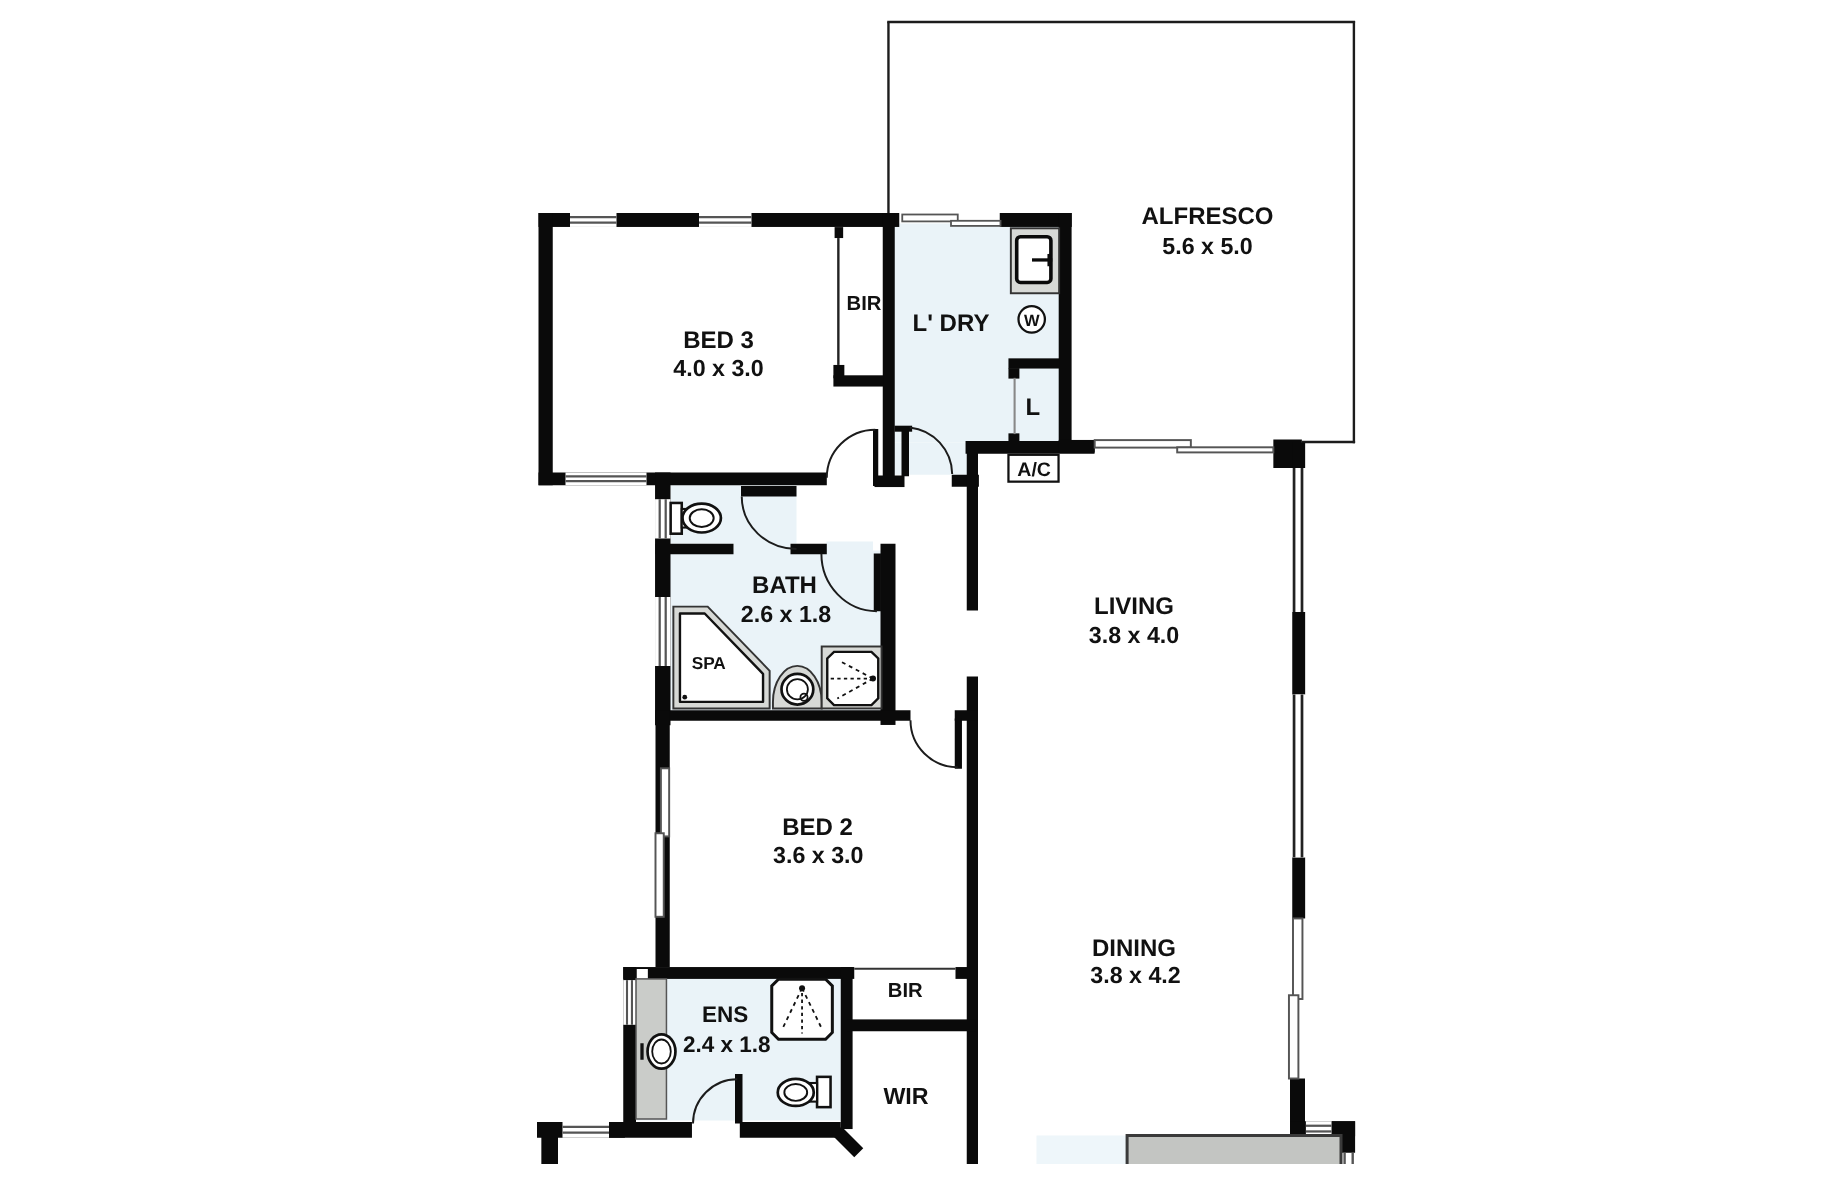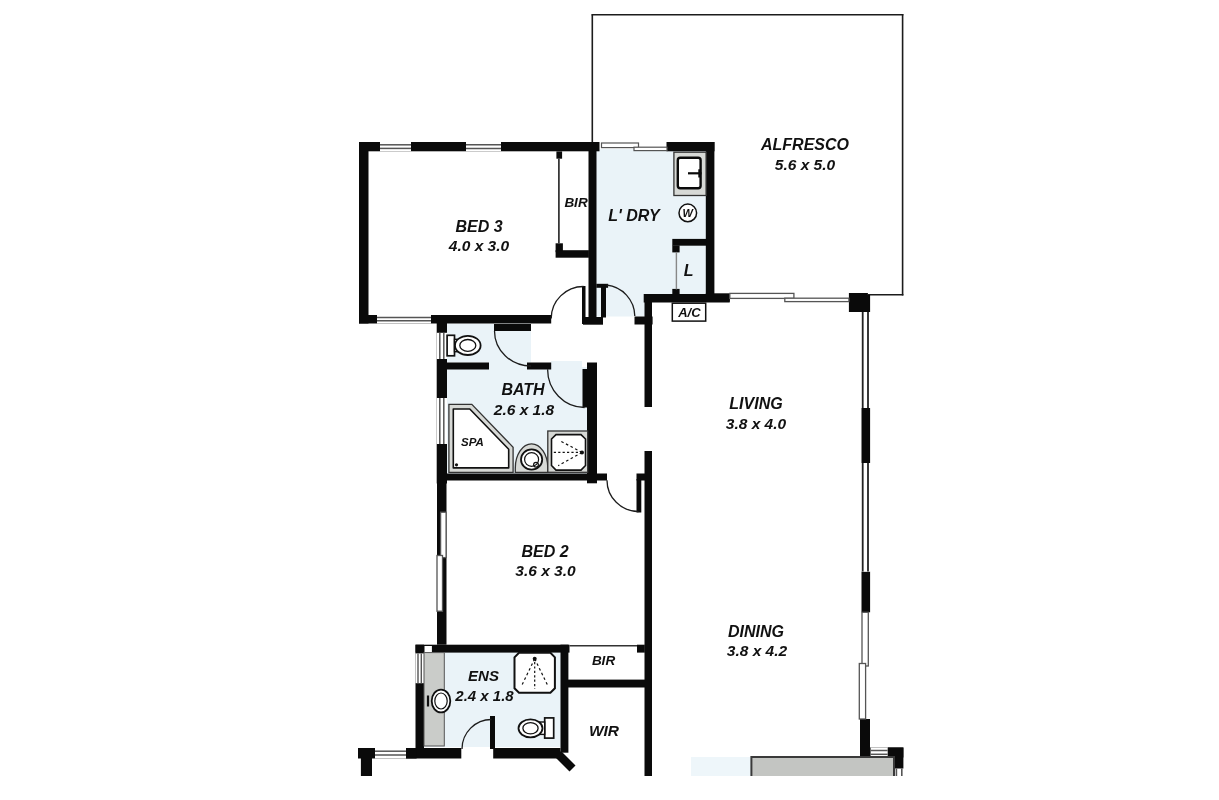--- a/index.html
+++ b/index.html
@@ -1,16 +1,16 @@
 <!DOCTYPE html>
 <html><head>
 <meta charset="utf-8">
 <style>
 html,body{margin:0;padding:0;background:#ffffff;}
-#plan{width:1219px;height:776px;position:relative;font-style:italic;}
+#plan{width:1219px;height:776px;position:relative;}
 text{font-family:"Liberation Sans", sans-serif;font-weight:bold;fill:#111;}
 </style>
 </head>
 <body>
 
 <div id="plan">
 <svg width="1219" height="800" viewBox="0 0 1219 800" xmlns="http://www.w3.org/2000/svg">
 
 <rect x="0" y="0" width="1219" height="800" fill="#ffffff"></rect>
 

